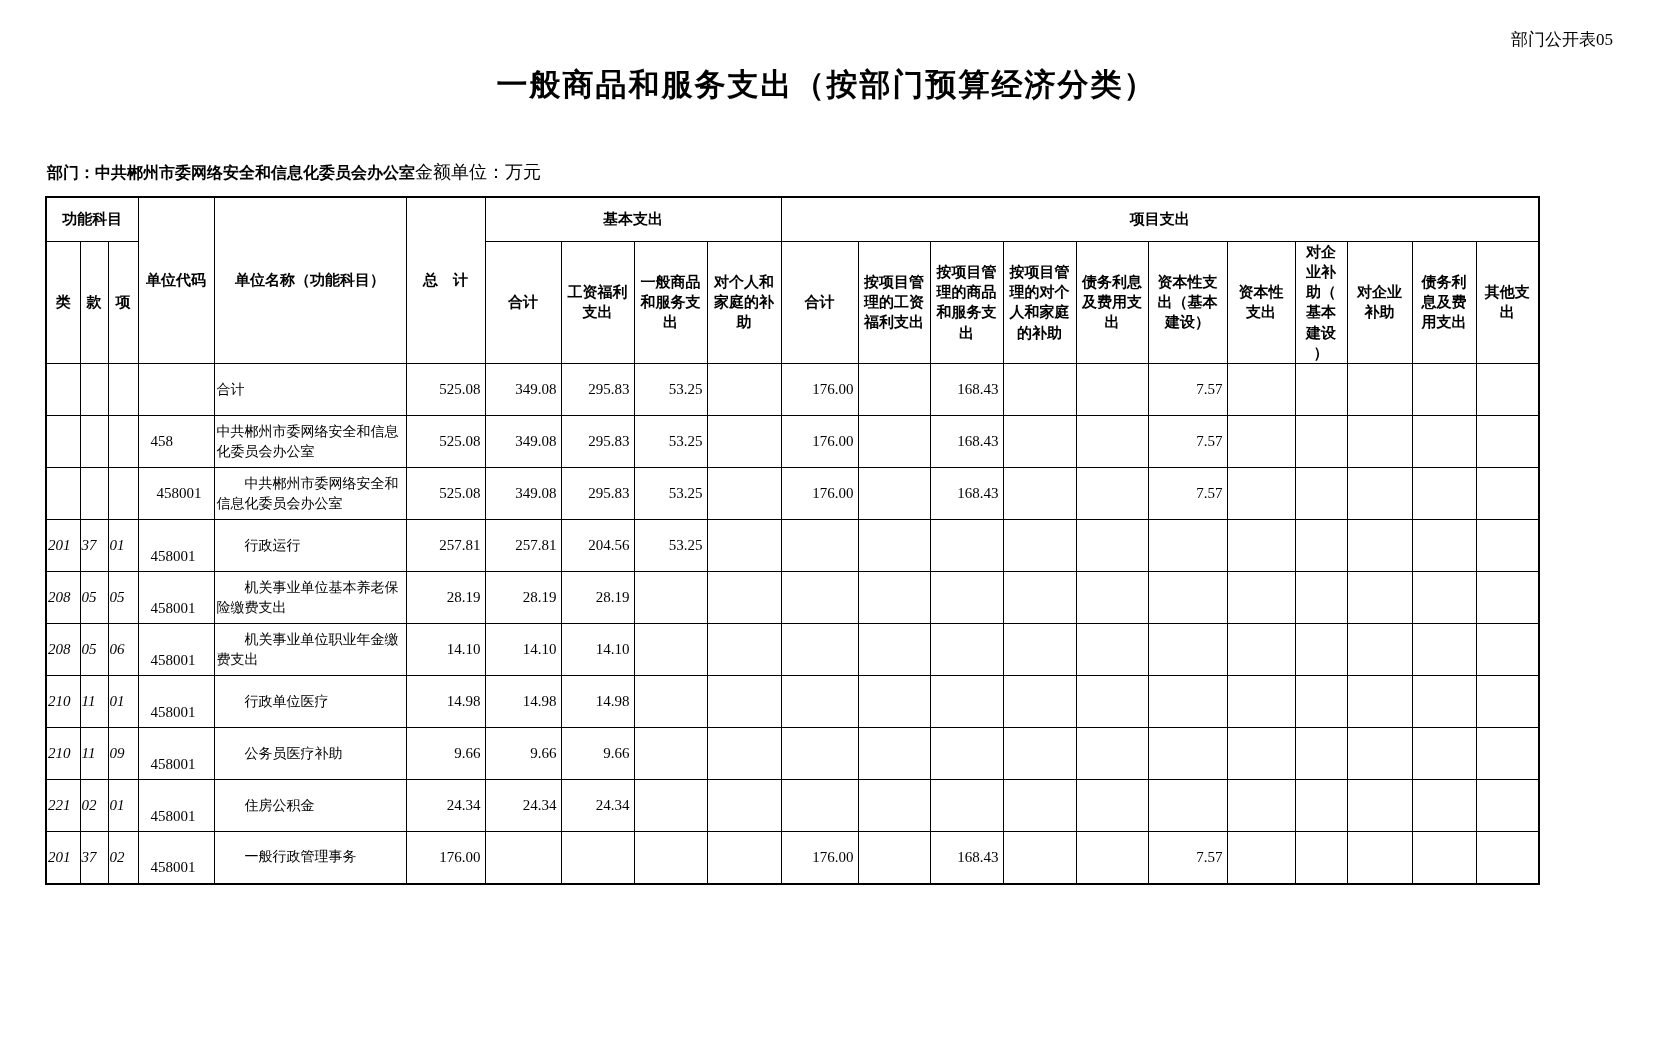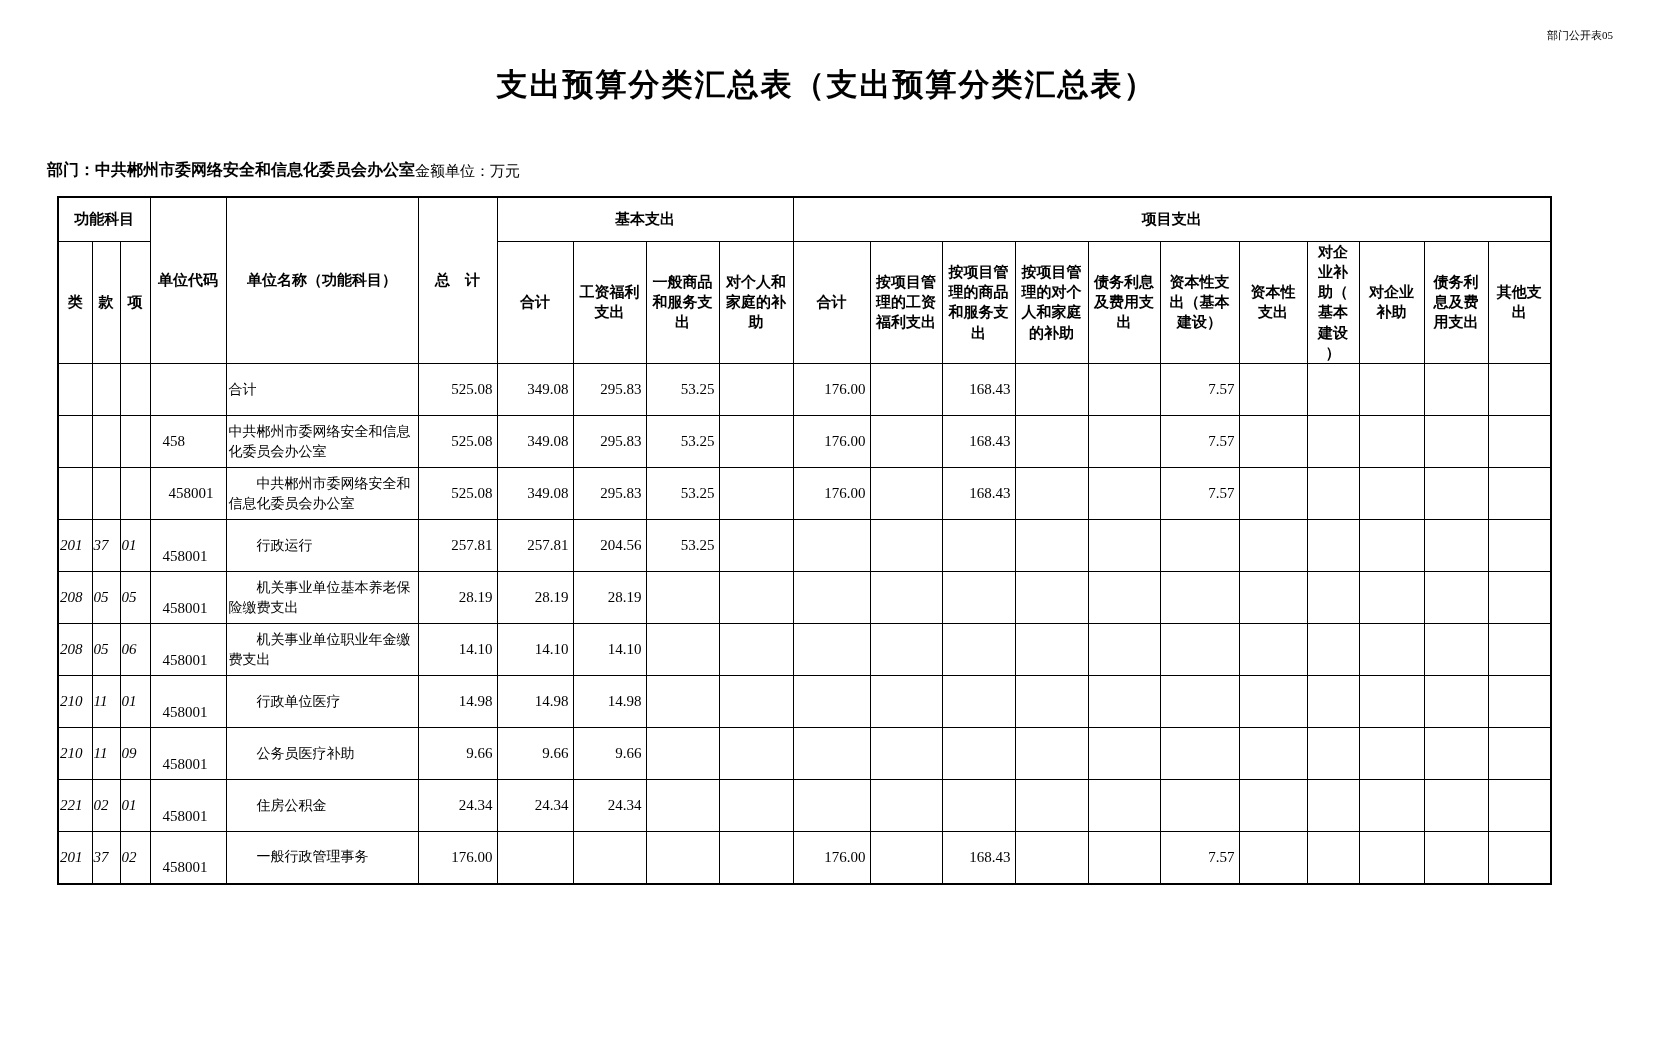--- a/index.html
+++ b/index.html
@@ -6,47 +6,46 @@
   .page{
     position:relative;
     width:1653px;height:1051px;
     background:#ffffff;
     color:#000;
     font-family:"Liberation Serif","DejaVu Serif",serif;
     overflow:hidden;
   }
   .corner{
     position:absolute;top:28px;right:40px;
-    font-size:11px;
+    font-size:17px;
     font-family:"Liberation Serif","DejaVu Serif",serif;
   }
   .title{
     position:absolute;top:64px;left:0;right:0;
     text-align:center;
     font-family:"Liberation Sans","DejaVu Sans",sans-serif;
     font-weight:bold;
     font-size:31px;
     letter-spacing:2px;
   }
   .meta-row{
     position:absolute;top:160px;left:47px;right:42px;
     display:flex;align-items:flex-end;
   }
   .dept{
     font-family:"Liberation Sans","DejaVu Sans",sans-serif;
     font-weight:bold;font-size:16px;
   }
-  .unit-note{font-size:15px;font-family:Liberation Mono, monospace;}
+  .unit-note{font-size:18px;font-family:Liberation Mono, monospace;}
   table.budget{
     position:absolute;top:196px;left:45px;
     width:1493px;
     border-collapse:collapse;
     table-layout:fixed;
     border:2px solid #000;
-    margin-left:12px;
   }
   table.budget th,table.budget td{
     border:1px solid #000;
     overflow:hidden;
   }
   table.budget th{
     font-family:"Liberation Sans","DejaVu Sans",sans-serif;
     font-weight:bold;
     font-size:15px;
     text-align:center;
@@ -67,21 +66,21 @@
   td.name.indent{text-indent:2em;}
   td.num{text-align:right;vertical-align:middle;padding:0 4px;font-size:15px;}
 </style>
 </head>
 <body>
 
 <div class="page">
 
   <div class="corner">部门公开表05</div>
 
-  <div class="title">支出预算分类汇总表（支出预算分类汇总表）</div>
+  <div class="title">一般商品和服务支出（按部门预算经济分类）</div>
 
   <div class="meta-row">
     <div class="dept">部门：中共郴州市委网络安全和信息化委员会办公室</div>
     <div class="unit-note">金额单位：万元</div>
   </div>
 
   <table class="budget">
     <colgroup>
       <col style="width:34px">
         <col style="width:28px">

